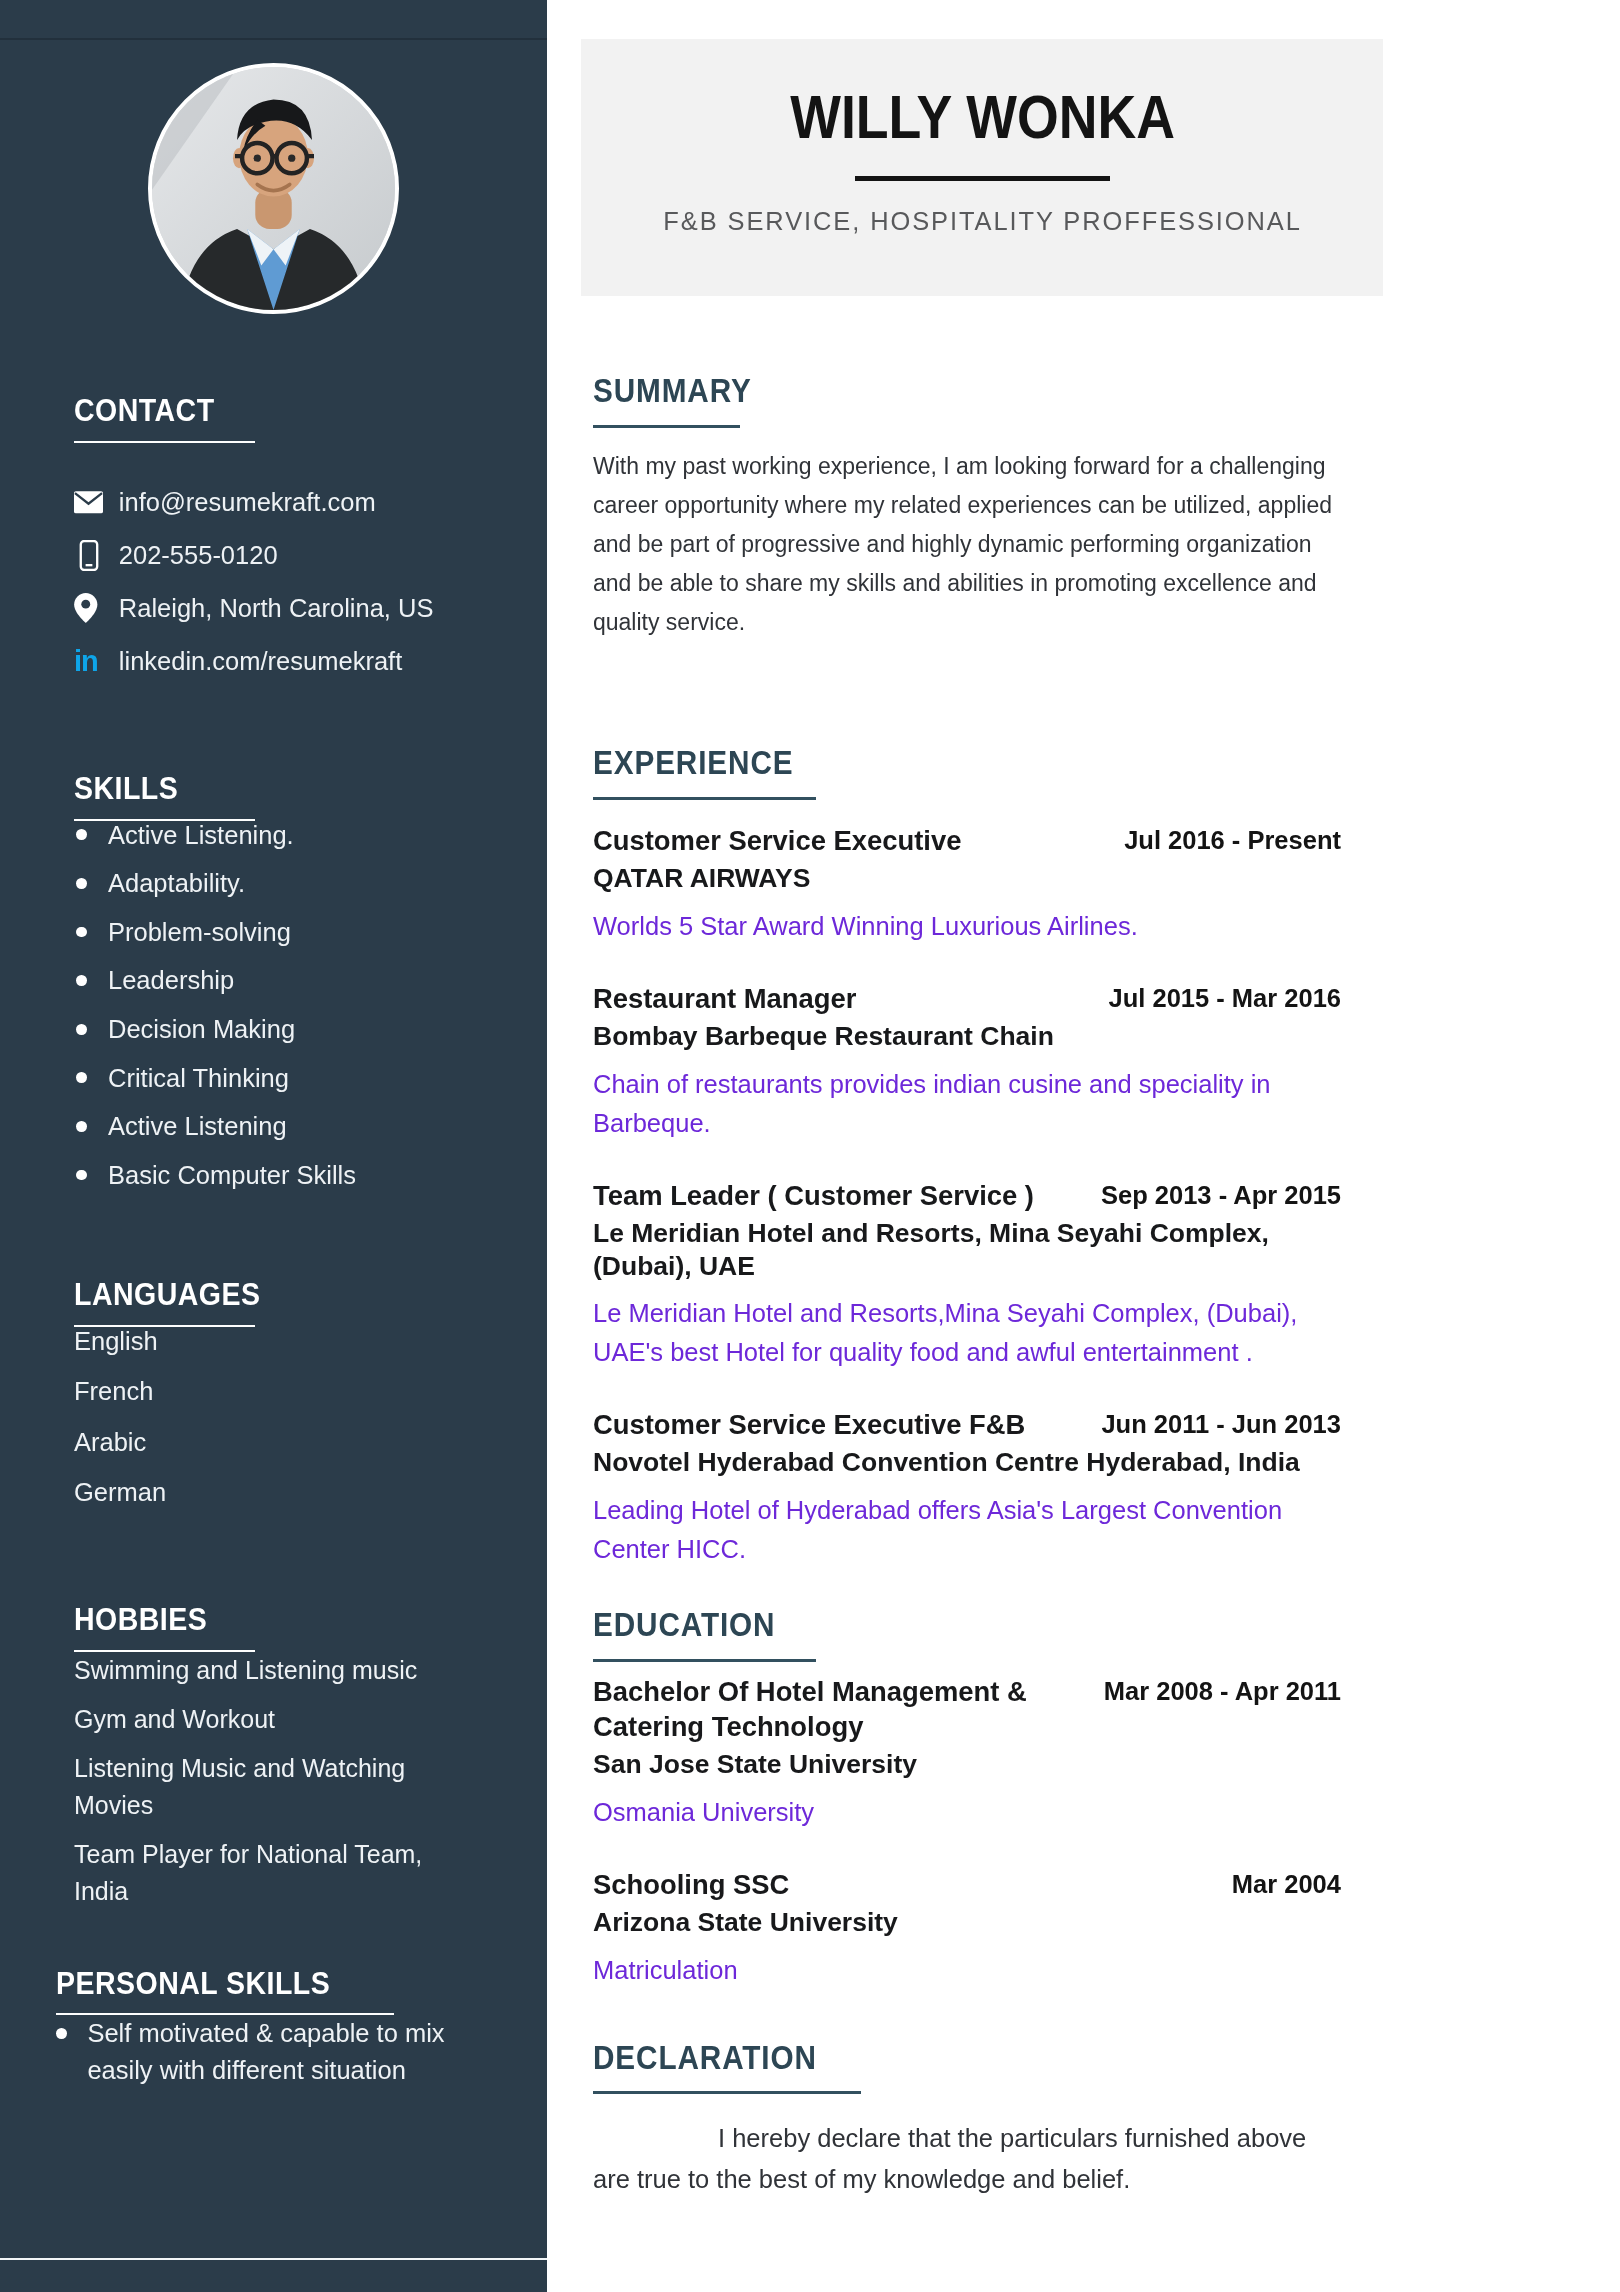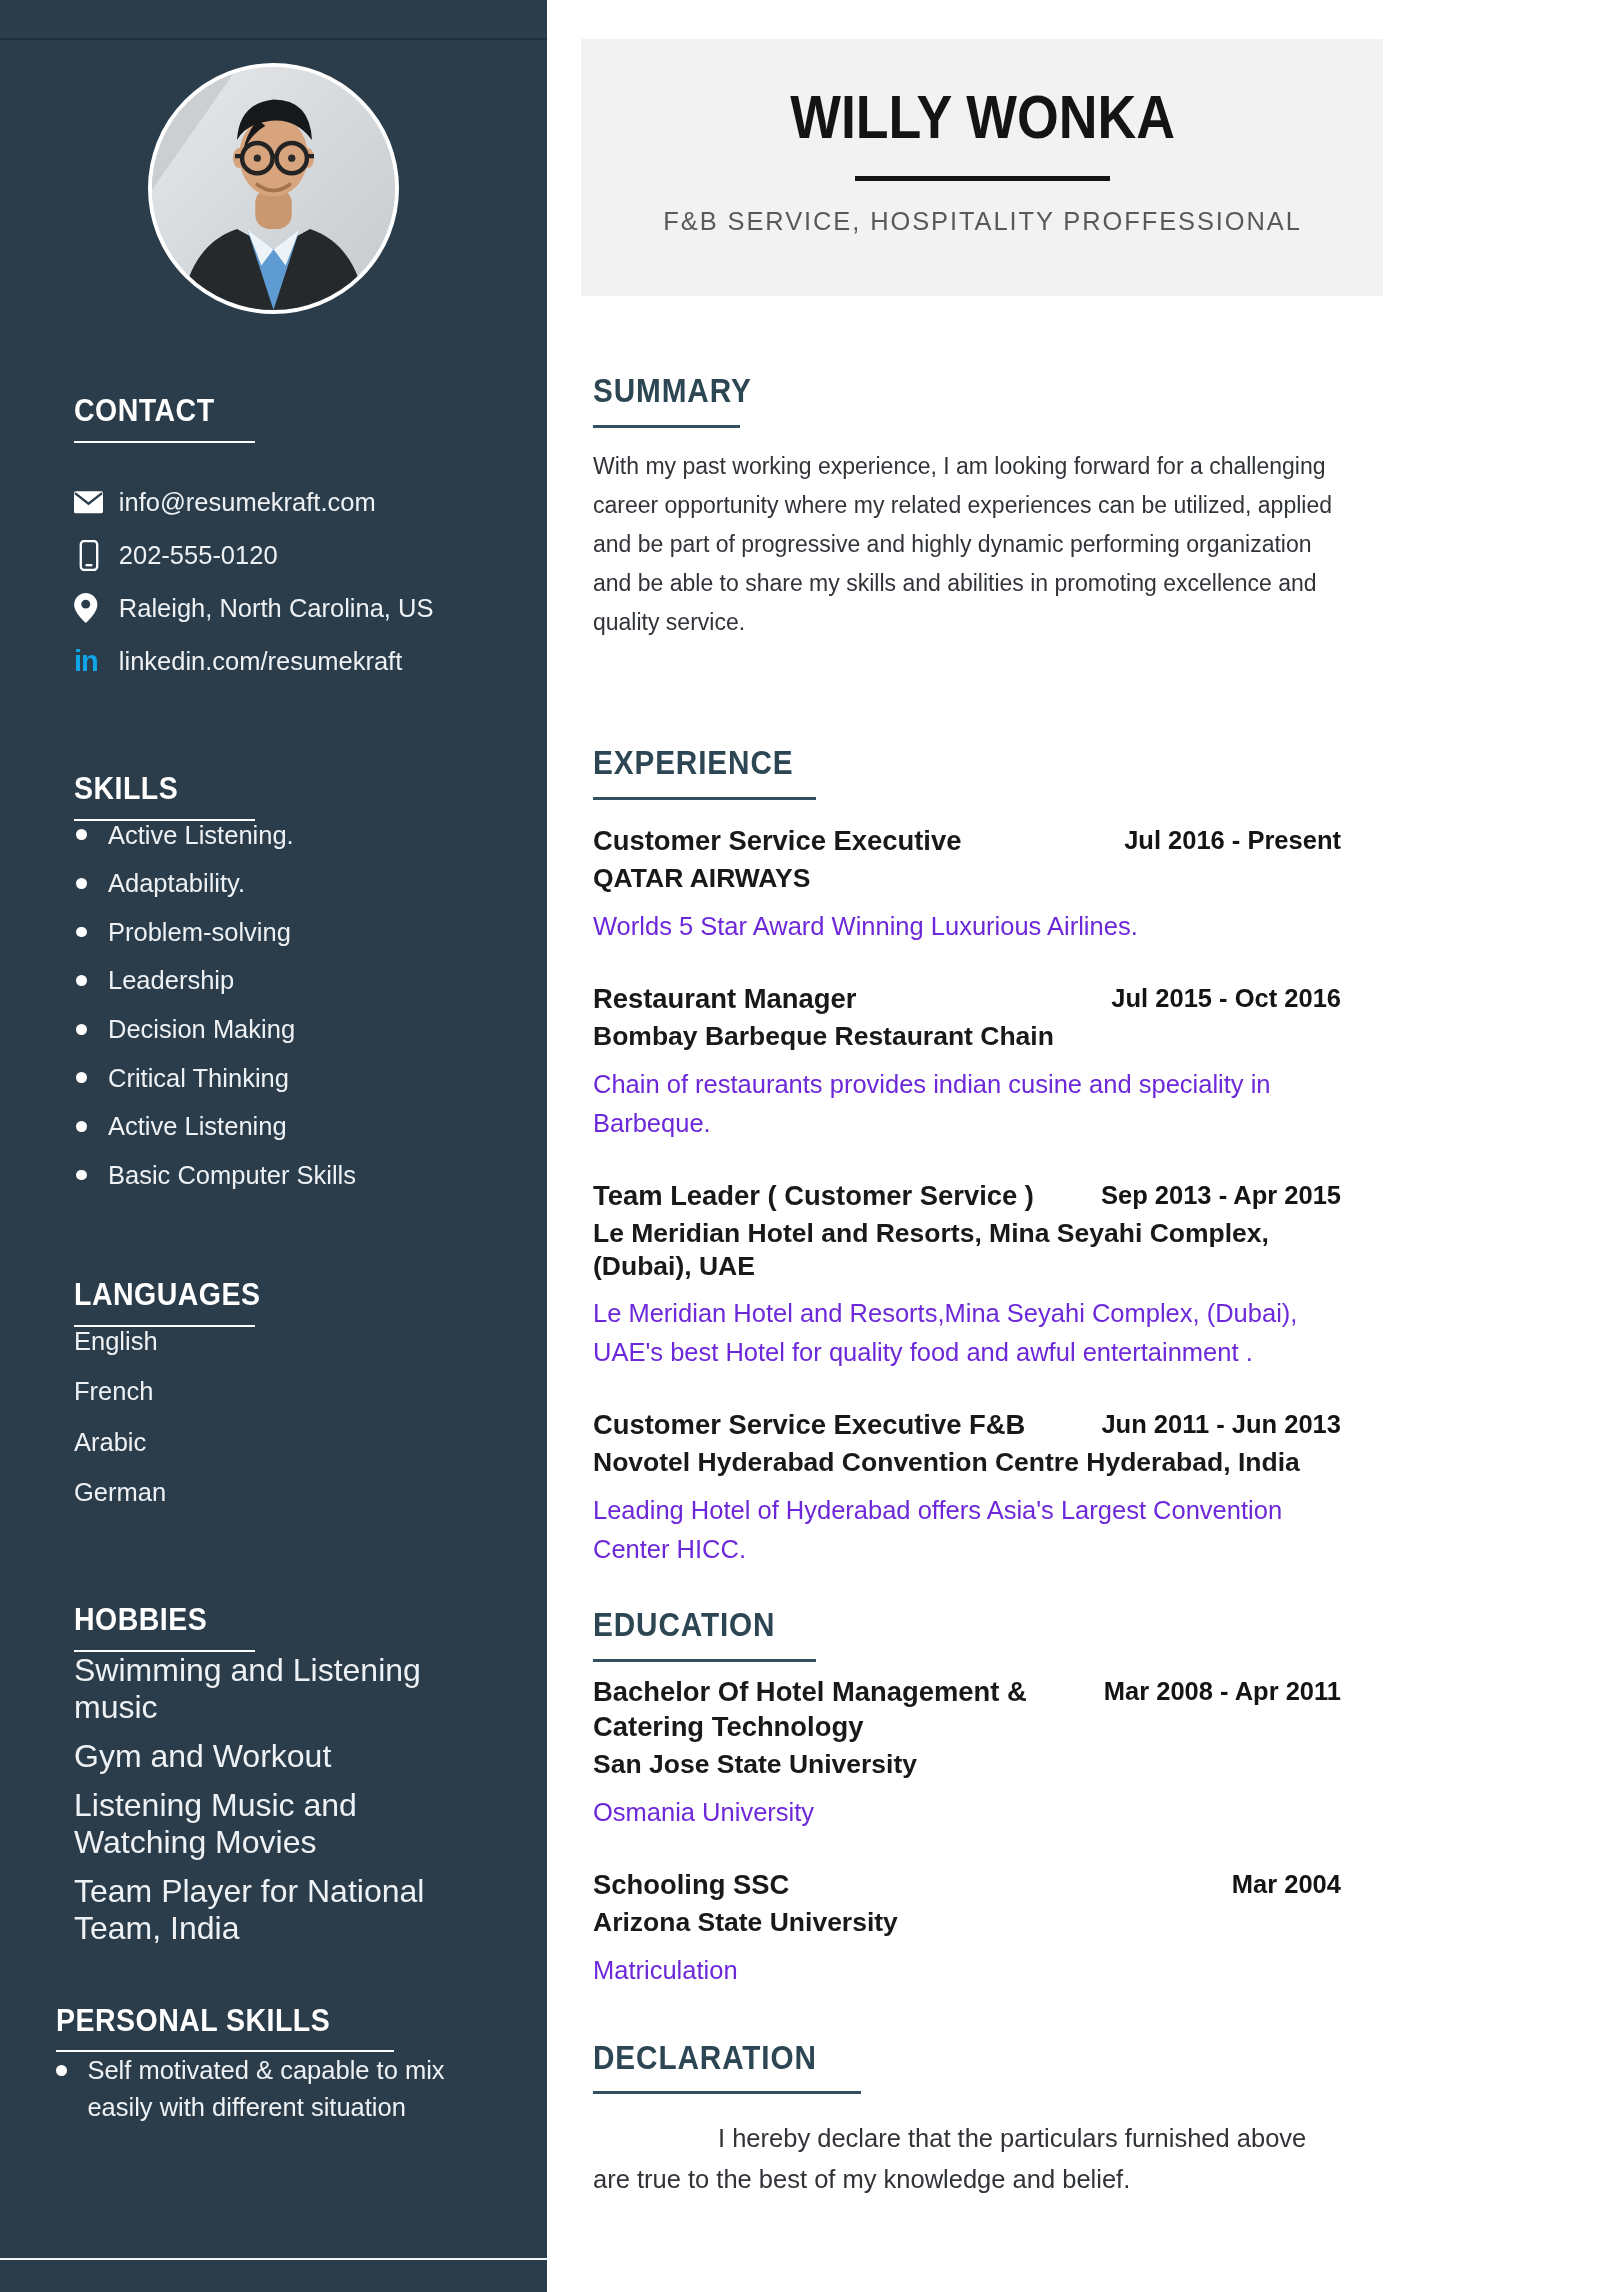--- a/index.html
+++ b/index.html
@@ -42,21 +42,21 @@
   }
   .skills-list li::before{
     content:"";position:absolute;left:2px;top:8.8px;width:10.8px;height:10.8px;
     border-radius:50%;background:#ffffff;
   }
   .sec-languages{margin-top:86px;}
   .lang-list{margin-top:29px;}
   .lang-list li{font-size:25.5px;line-height:29px;margin-bottom:21.6px;color:#eef2f5;}
   .sec-hobbies{margin-top:94px;}
   .hobby-list{margin-top:23.5px;max-width:392px;}
-  .hobby-list li{font-size:32px;line-height:37px;margin-bottom:11.8px;color:#eef2f5;}
+  .hobby-list li{font-size:25px;line-height:37px;margin-bottom:11.8px;color:#eef2f5;}
   .sec-personal{margin-top:55px;margin-left:-17.6px;}
   .sec-personal .side-rule{width:338px;}
   .personal-list{margin-top:27.4px;max-width:431px;}
   .personal-list li{
     position:relative;padding-left:31px;font-size:25.5px;line-height:37px;color:#eef2f5;
   }
   .personal-list li::before{
     content:"";position:absolute;left:0;top:12.7px;width:10.8px;height:10.8px;
     border-radius:50%;background:#ffffff;
   }
@@ -257,21 +257,21 @@
             <div class="entry-title">Customer Service Executive</div>
             <div class="entry-dates">Jul 2016 - Present</div>
           </div>
           <div class="entry-company">QATAR AIRWAYS</div>
           <div class="entry-desc">Worlds  5 Star Award Winning Luxurious Airlines.</div>
         </div>
 
         <div class="entry">
           <div class="entry-head">
             <div class="entry-title">Restaurant Manager</div>
-            <div class="entry-dates">Jul 2015 - Oct 2016</div>
+            <div class="entry-dates">Jul 2015 - Mar 2016</div>
           </div>
           <div class="entry-company">Bombay Barbeque Restaurant Chain</div>
           <div class="entry-desc">Chain of restaurants provides indian cusine and speciality in Barbeque.</div>
         </div>
 
         <div class="entry">
           <div class="entry-head">
             <div class="entry-title">Team Leader ( Customer Service )</div>
             <div class="entry-dates">Sep 2013 - Apr 2015</div>
           </div>

